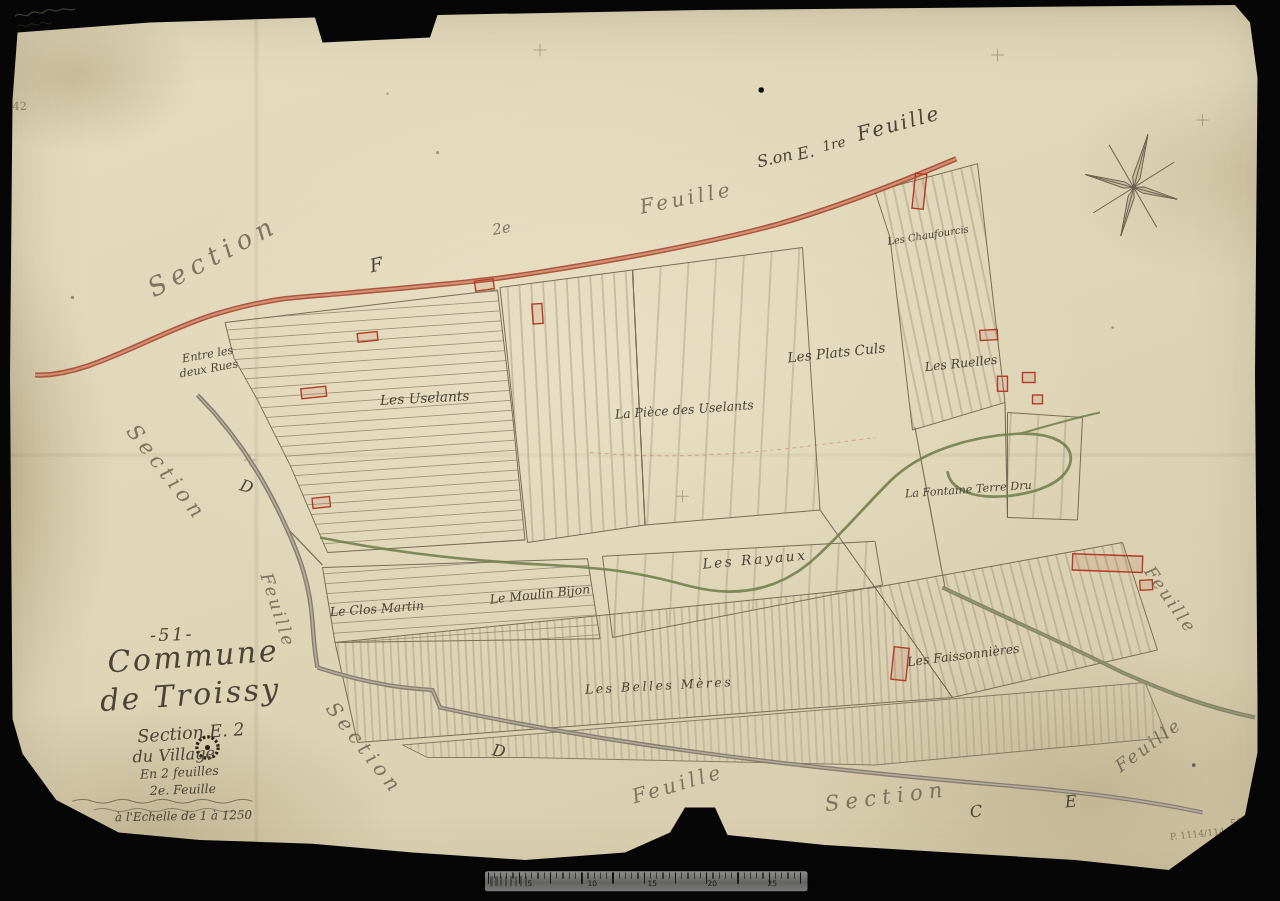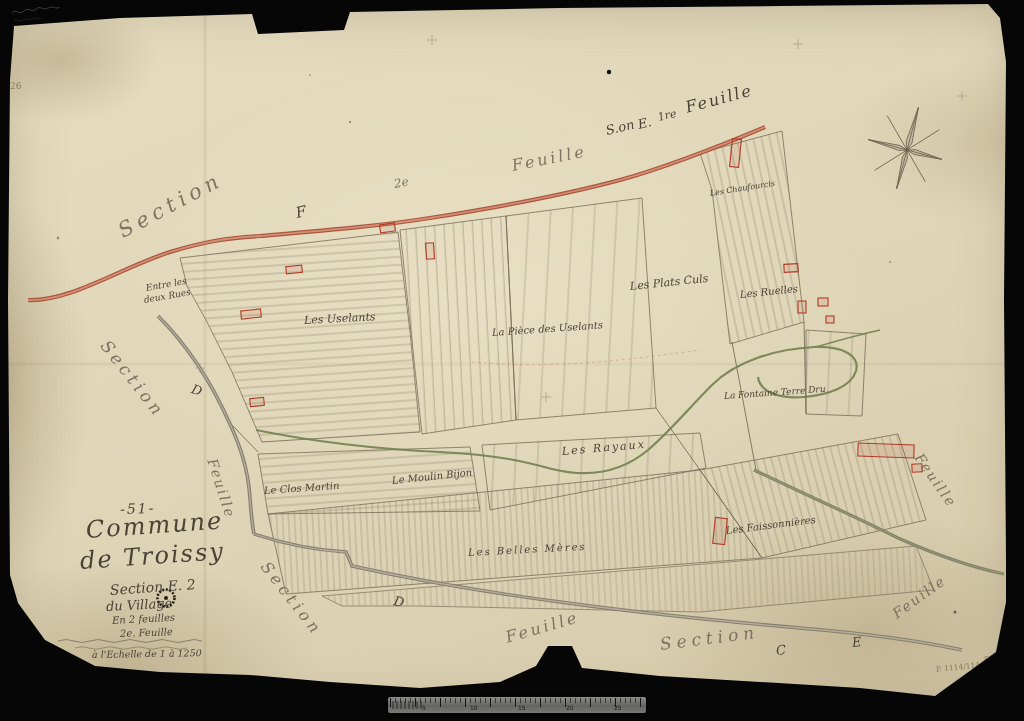--- a/index.html
+++ b/index.html
@@ -195,21 +195,21 @@
       <span class="map-label" style="left: 468px; top: 548px; font-size: 10px; letter-spacing: 2px; transform: rotate(-3deg);">Les Belles Mères</span>
       <span class="map-label" style="left: 726px; top: 526px; font-size: 10px; transform: rotate(-7deg);">Les Faissonnières</span>
       <span class="map-label" style="left: 120px; top: 502px; font-size: 14px; letter-spacing: 2px; transform: rotate(-2deg);">-51-</span>
       <span class="map-label" style="left: 86px; top: 518px; font-size: 24px; letter-spacing: 2px; transform: rotate(-4deg);">Commune</span>
       <span class="map-label" style="left: 80px; top: 549px; font-size: 24px; letter-spacing: 2px; transform: rotate(-4deg);">de Troissy</span>
       <span class="map-label" style="left: 110px; top: 583px; font-size: 14px; transform: rotate(-4deg);">Section E. 2</span>
       <span class="map-label" style="left: 106px; top: 600px; font-size: 13px; transform: rotate(-3deg);">du Village</span>
       <span class="map-label" style="left: 112px; top: 616px; font-size: 10px; transform: rotate(-3deg);">En 2 feuilles</span>
       <span class="map-label" style="left: 120px; top: 629px; font-size: 10px; transform: rotate(-2deg);">2e. Feuille</span>
       <span class="map-label" style="left: 92px; top: 650px; font-size: 9.5px; transform: rotate(-1deg);">à l'Echelle de 1 à 1250</span>
-      <span class="map-label mark" style="left: 10px; top: 82px; font-size: 9px; transform: rotate(0deg);">26</span>
+      <span class="map-label mark" style="left: 10px; top: 82px; font-size: 9px; transform: rotate(0deg);">42</span>
       <span class="map-label mark" style="left: 936px; top: 666px; font-size: 7.5px; transform: rotate(-6deg);">P. 1114/1144</span>
       <span class="map-label mark" style="left: 984px; top: 656px; font-size: 9px; transform: rotate(-6deg);">52</span>
     </div>
 
   <svg class="layer edges" width="1024" height="721" viewBox="0 0 1024 721">
     <path fill="#060606" fill-rule="evenodd" d="
       M0,0 H1024 V721 H0 Z
       M14,26 L120,18 L252,14 L258,34 L344,30 L350,12 L560,8 L780,6 L988,4
       L1000,18 L1006,62 L1004,300 L1006,560 L1006,602 L996,652 L960,678 L935,696
       L860,688 L760,682 L660,676 L582,668 L572,646 L548,646 L536,666 L500,682

